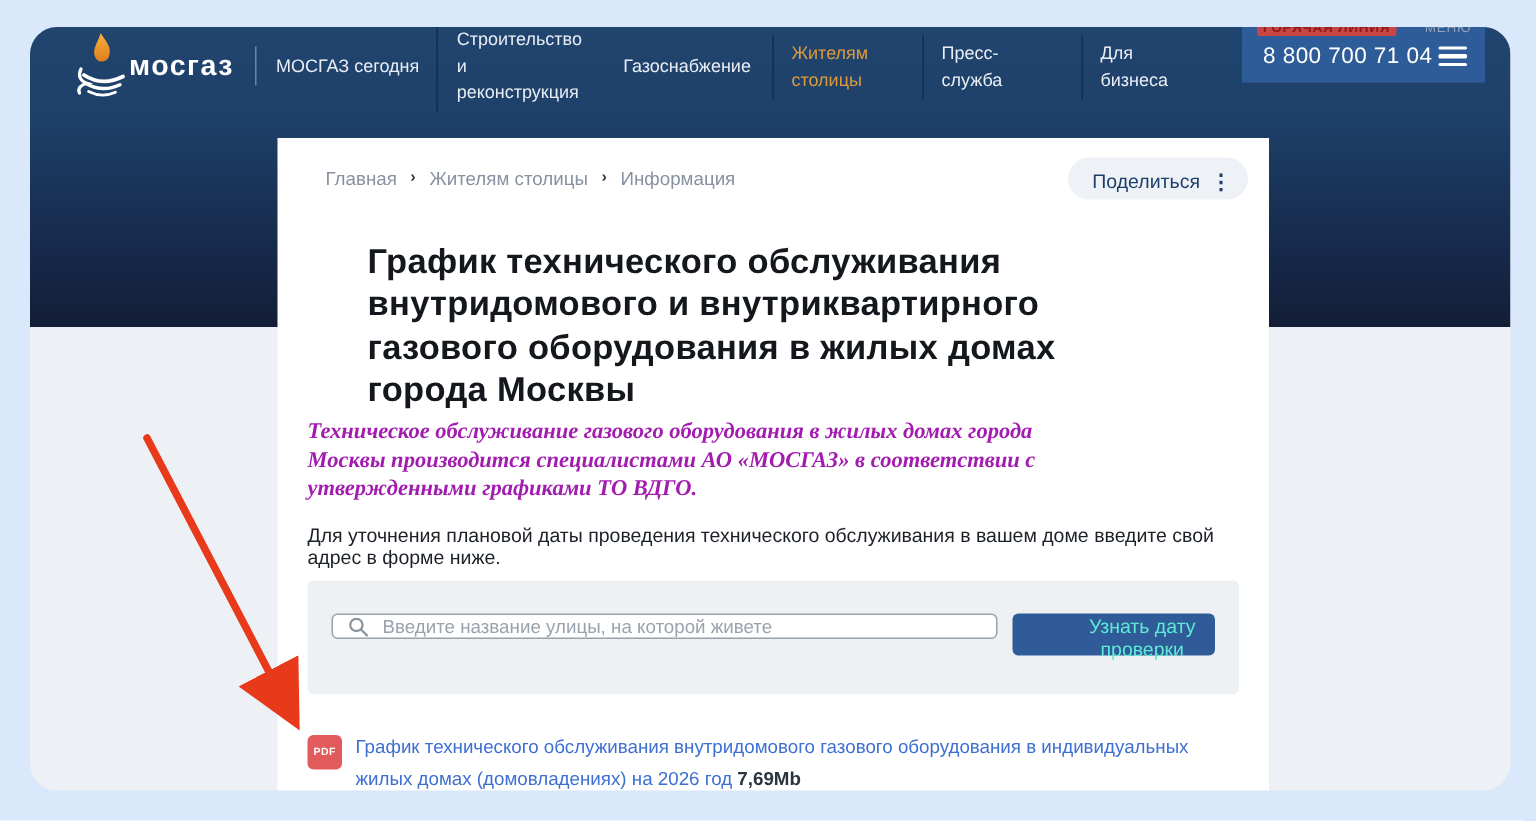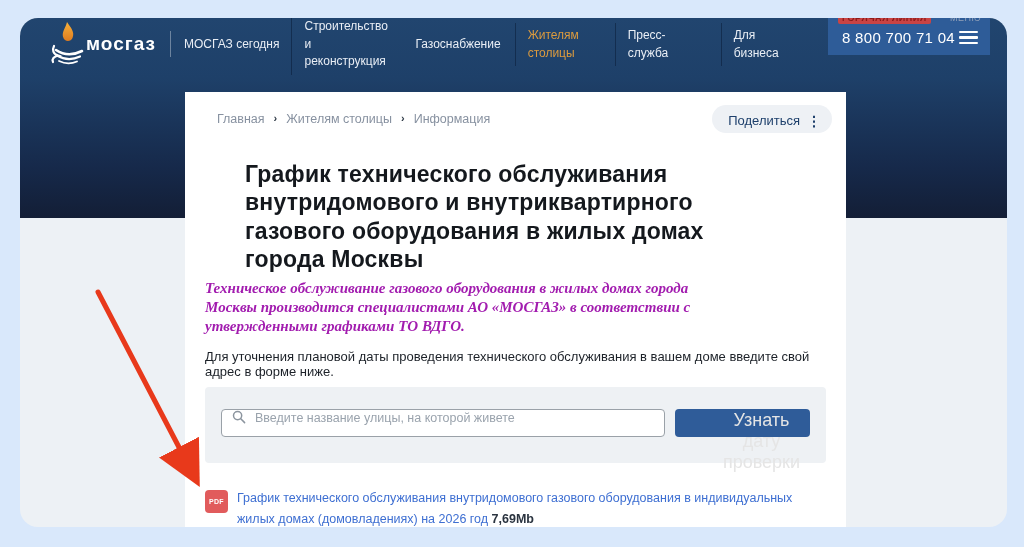--- a/index.html
+++ b/index.html
@@ -65,31 +65,31 @@
     font-weight:bold; color:#a21caf;font-style:italic;
   }
   .note { position:absolute; left:20px; top:244px; width:625px; font-size:13px; color:#1c2128; }
   .panel {
     position:absolute; left:20px; top:295px; width:621px; height:76px;
     background:#eef1f4; border-radius:4px; padding:13px 16px;
   }
   .panel-title { font-size:14px; font-weight:bold; color:#14181d; }
   .panel-row { display:flex; margin-top:9px; gap:10px; }
   .search-box {
-    flex:1; height:28px; background:#fff; border:1px solid #9aa1a8; border-radius:4px;
-    display:flex; align-items:flex-start; padding:0 10px; gap:7px;
+    flex:1; height:17px; background:#fff; border:1px solid #9aa1a8; border-radius:4px;
+    display:flex; align-items:center; padding:0 10px; gap:7px;
   }
   .search-box input {
     border:none; outline:none; flex:1; font-size:12.5px; color:#333; background:transparent;
     font-family:"Liberation Sans", sans-serif;
   }
   .search-box input::placeholder { color:#9aa3ad; }
   .submit-btn {
-    width:135px; height:28px; background:#2f5c99; color:#e5e5e5; border:none; cursor:pointer;
-    border-radius:4px; font-size:18px; font-family:"Liberation Sans", sans-serif;padding-left:44px;
+    width:135px; height:28px; background:#2f5c99; color:#5eead4; border:none; cursor:pointer;
+    border-radius:4px; font-size:13px; font-family:"Liberation Sans", sans-serif;padding-left:44px;
   }
   .doc-row { position:absolute; left:20px; top:396px; display:flex; gap:9px; width:605px; cursor:pointer; }
   .pdf-badge {
     width:23px; height:23px; flex-shrink:0; margin-top:2px;
     background:#e15b5c; border-radius:4px; color:#fff; font-size:7px; font-weight:bold;
     display:flex; align-items:center; justify-content:center; letter-spacing:.3px;
   }
   .doc-text { font-size:12.5px; line-height:1.68; color:#3e6fd2; width:572px; }
   .doc-size { color:#2b3440; font-weight:bold; }
   .arrow-layer { position:absolute; left:60px; top:266px; z-index:4; pointer-events:none; }

